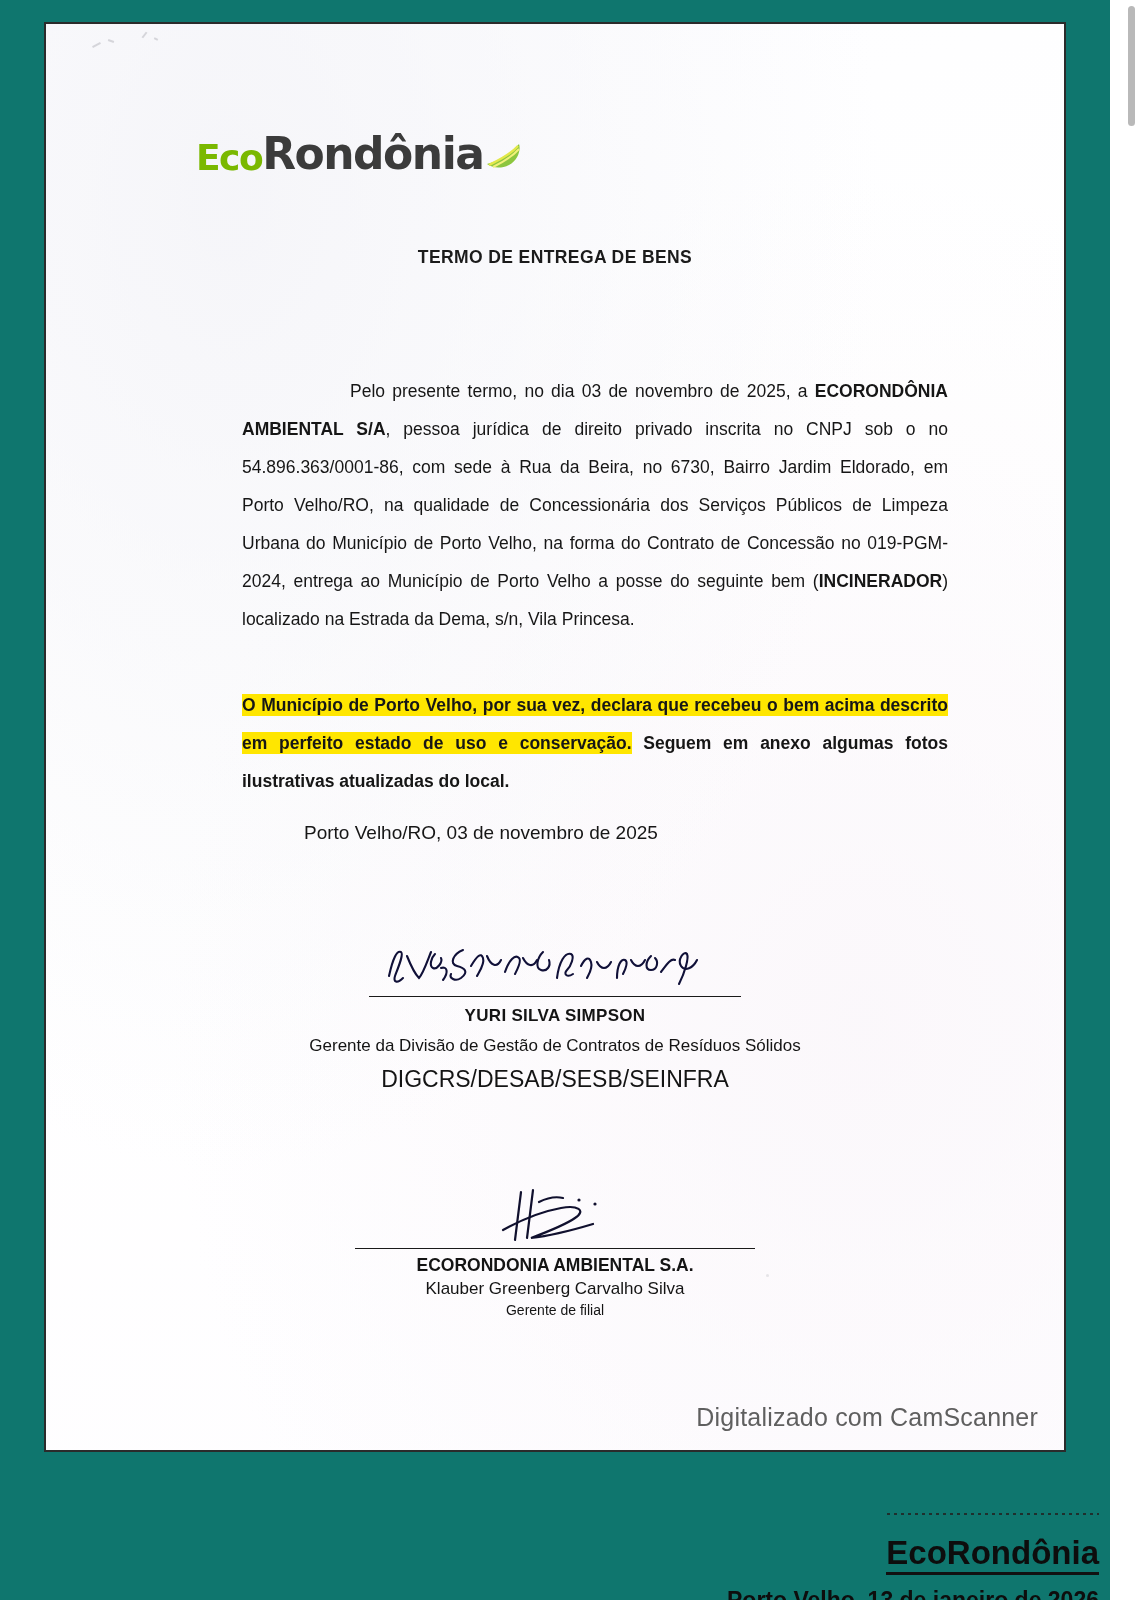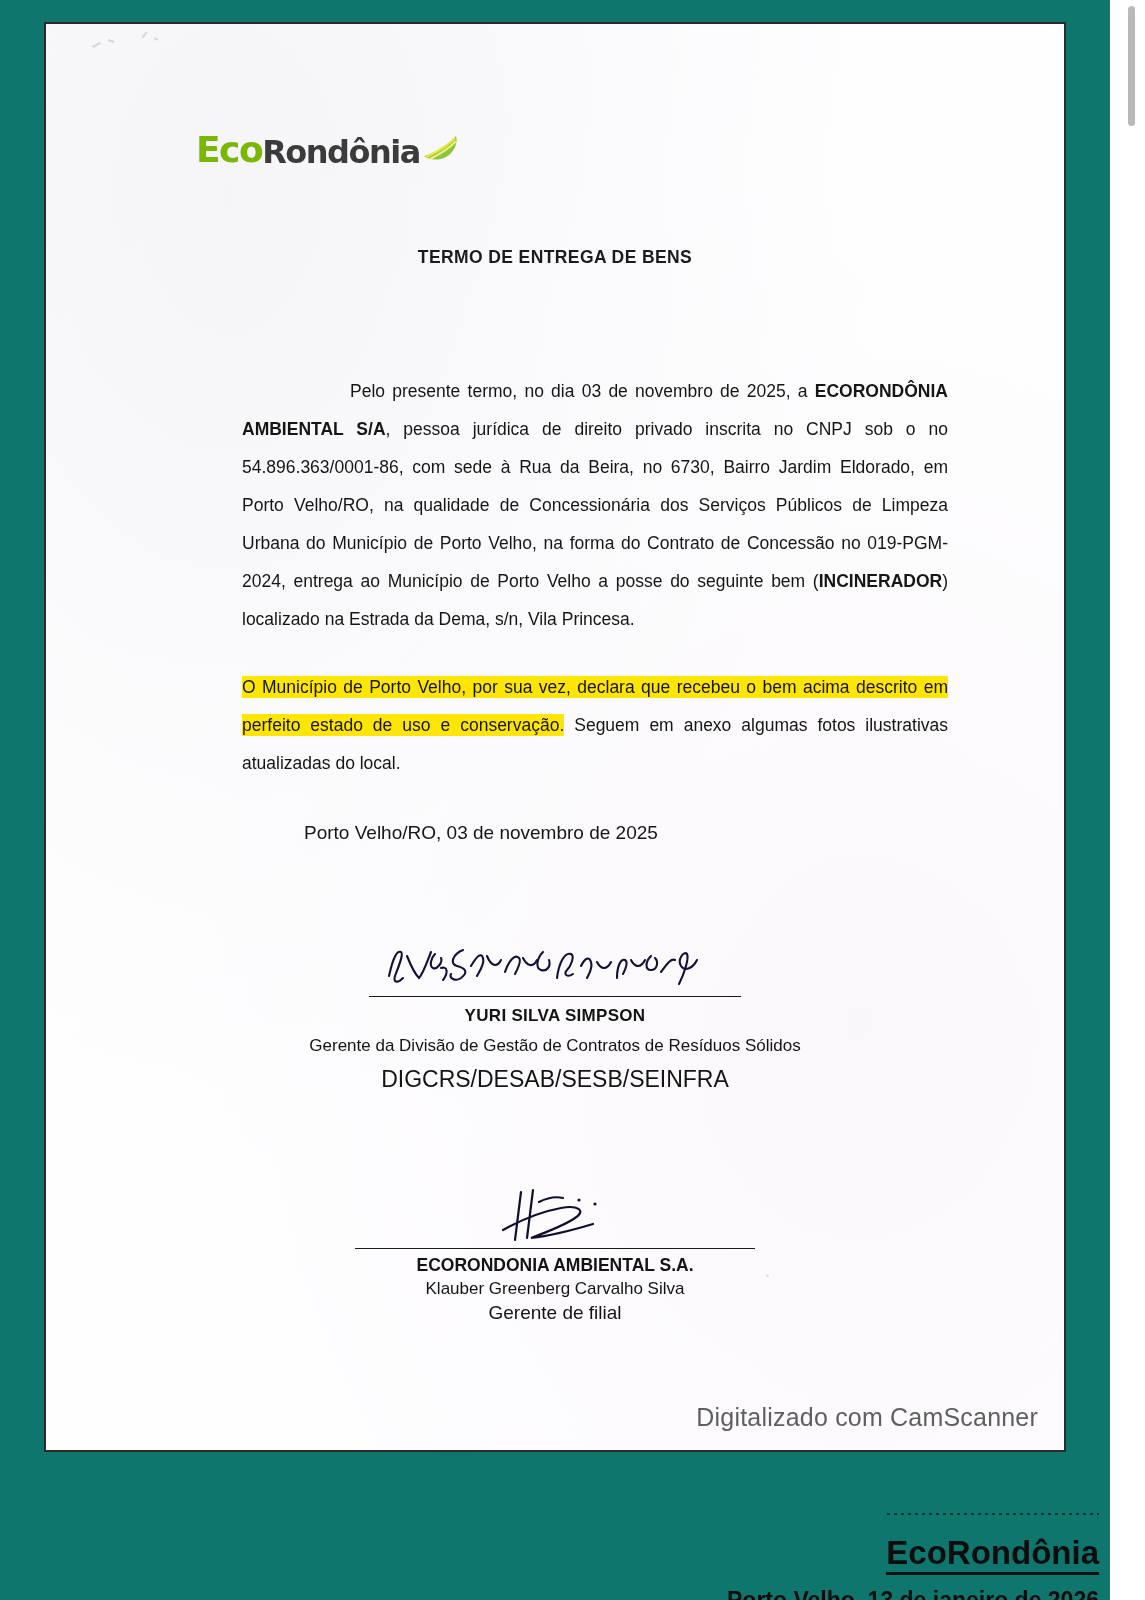--- a/index.html
+++ b/index.html
@@ -86,21 +86,21 @@
     font-family: "DejaVu Sans", sans-serif;
     font-weight: 700;
     font-size: 36px;
     letter-spacing: -1.5px;
     color: #7ab800;
     line-height: 1;
   }
   .logo-rond {
     font-family: "DejaVu Sans", sans-serif;
     font-weight: 700;
-    font-size: 32px;
+    font-size: 44px;
     letter-spacing: -1.5px;
     color: #3b3b3b;
     line-height: 1;
   }
   .logo-leaf {
     margin-left: 2px;
     margin-bottom: 2px;
   }
 
   
@@ -123,21 +123,21 @@
     left: 196px;
     width: 706px;
     font-size: 17.5px;
     line-height: 38px;
     color: #161616;
     text-align: justify;
     text-justify: inter-word;
   }
   .para-1 { top: 348px; }
   .para-1 .indent { display: inline-block; width: 108px; }
-  .para-2 { top: 644px; }
+  .para-2 { top: 662px; font-weight: bold; }
   .bold { font-weight: 700; }
   .hl {
     background: #ffe600;
     box-decoration-break: clone;
     -webkit-box-decoration-break: clone;
     padding: 1px 0;
   }
 
   
   .place-date {
@@ -196,21 +196,21 @@
     font-size: 17.5px;
     color: #141414;
   }
   .sig-person {
     margin-top: 3px;
     font-size: 17px;
     color: #141414;
   }
   .sig-post {
     margin-top: 3px;
-    font-size: 19px;
+    font-size: 14px;
     color: #141414;
   }
 
   
   .camscanner {
     position: absolute;
     right: 26px;
     bottom: 18px;
     font-family: Liberation Sans, sans-serif;
     font-size: 25px;

